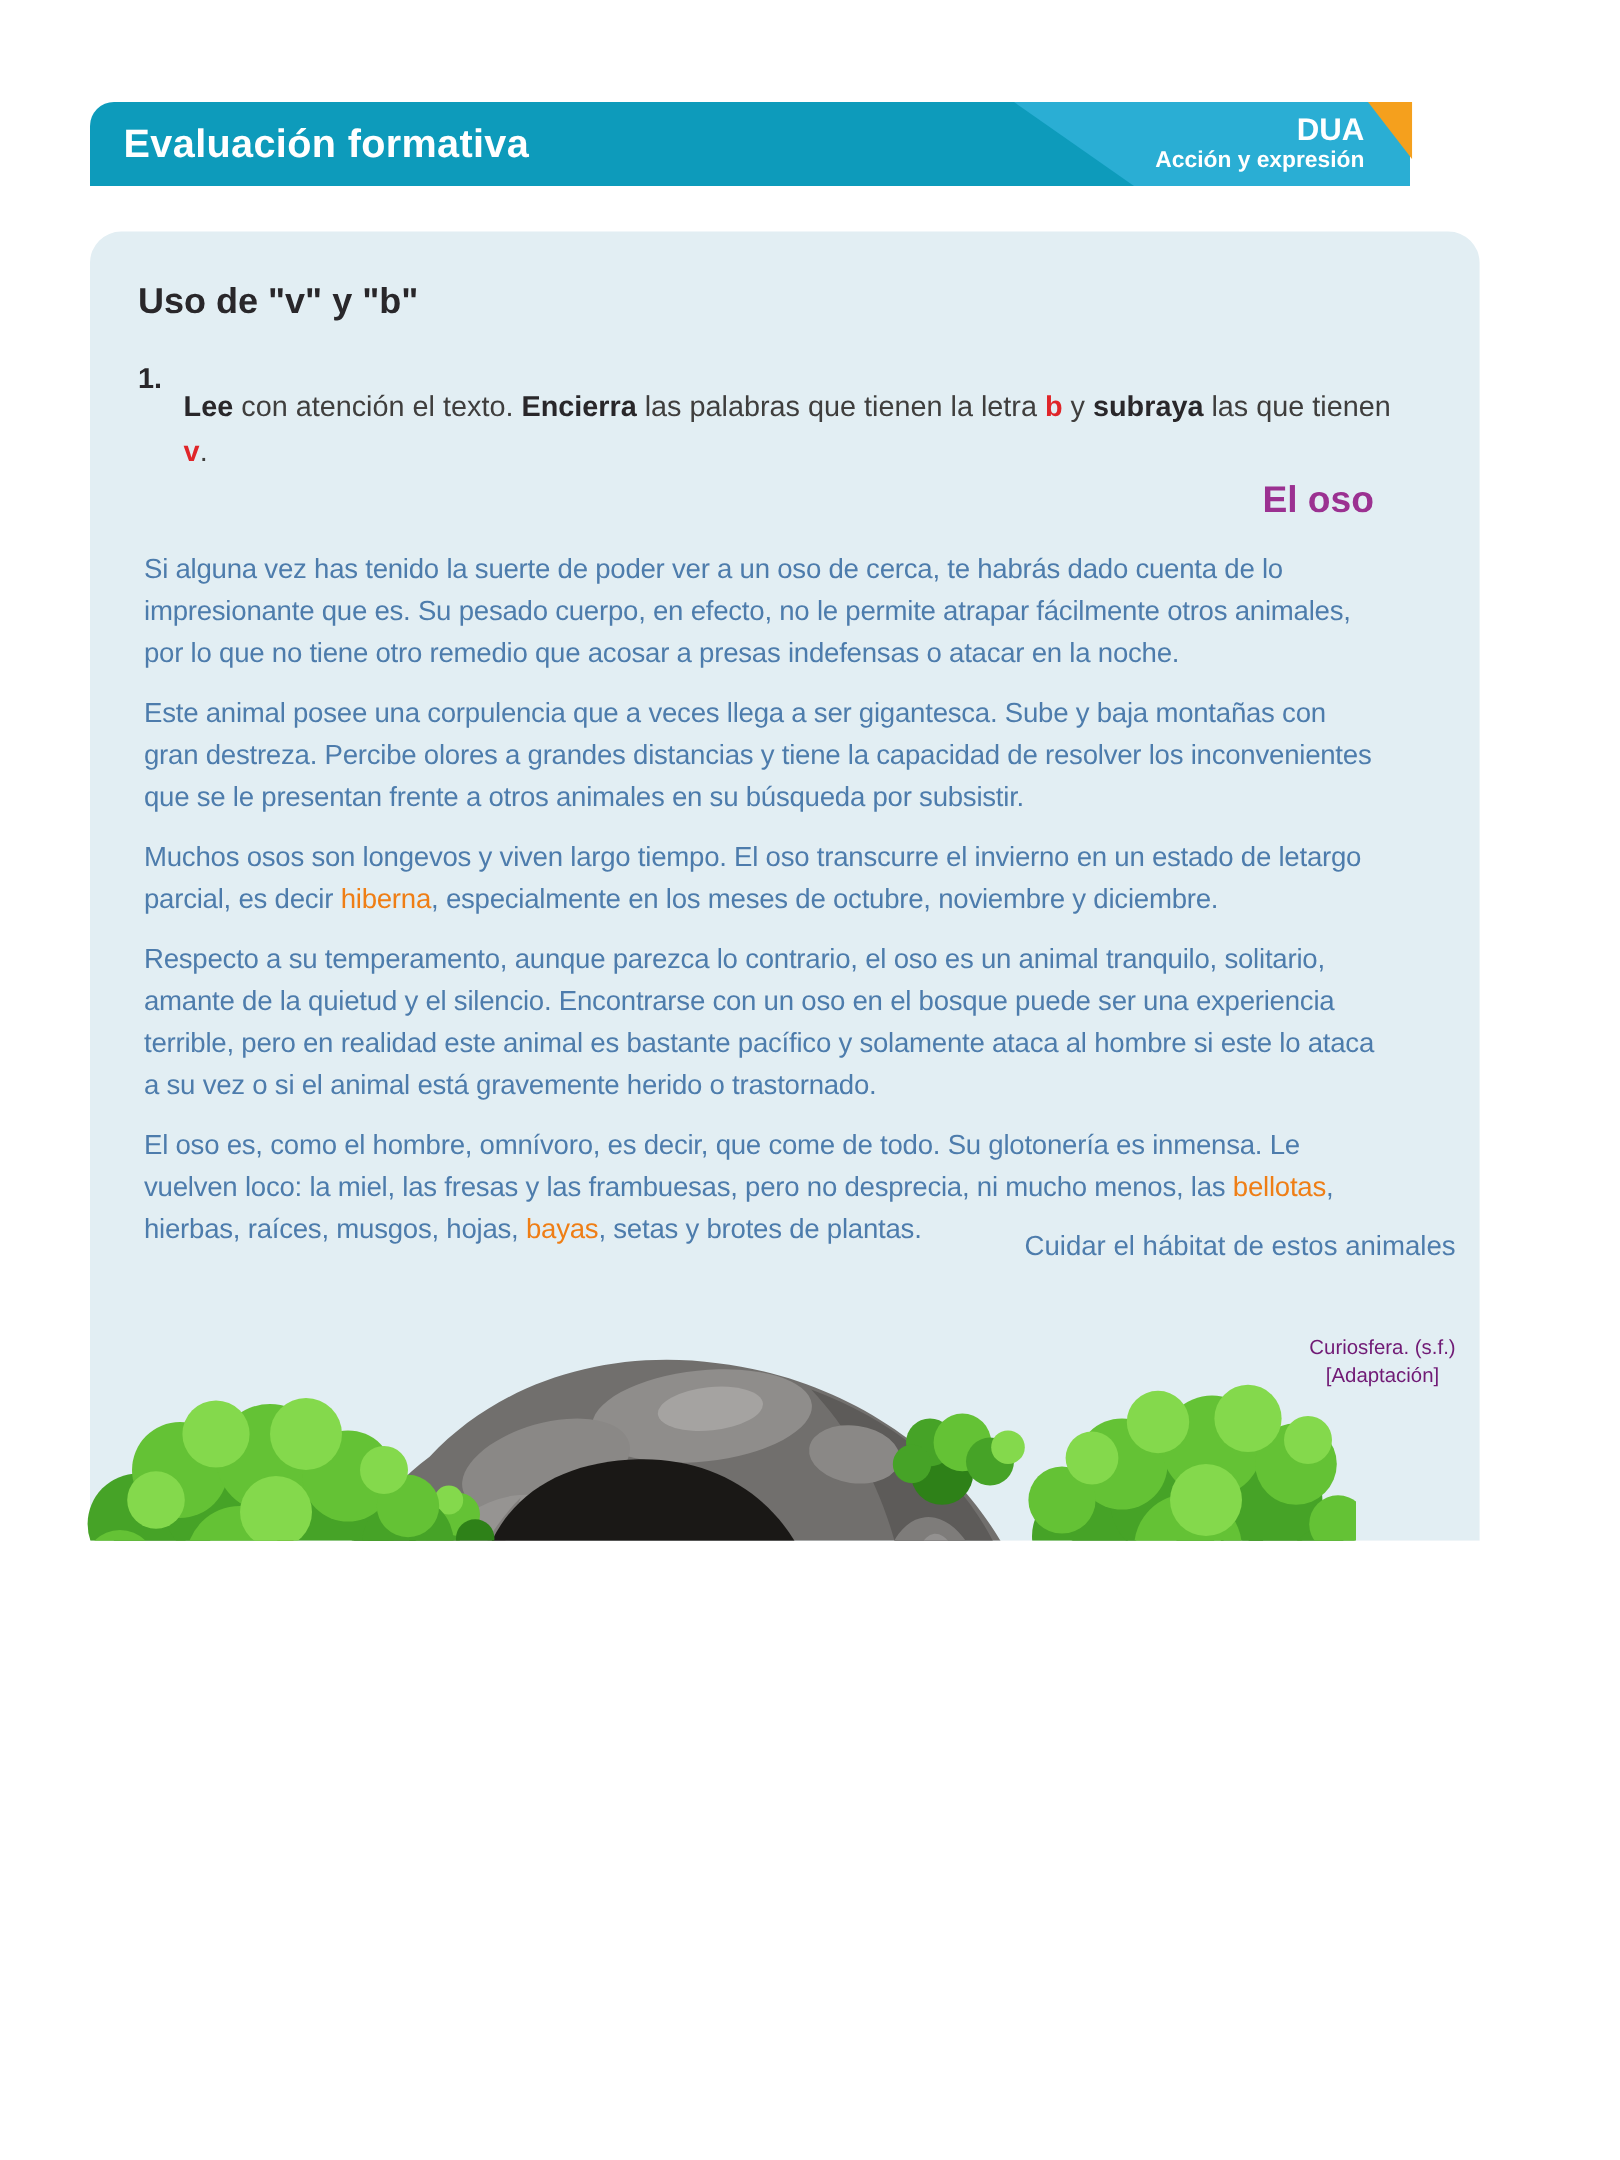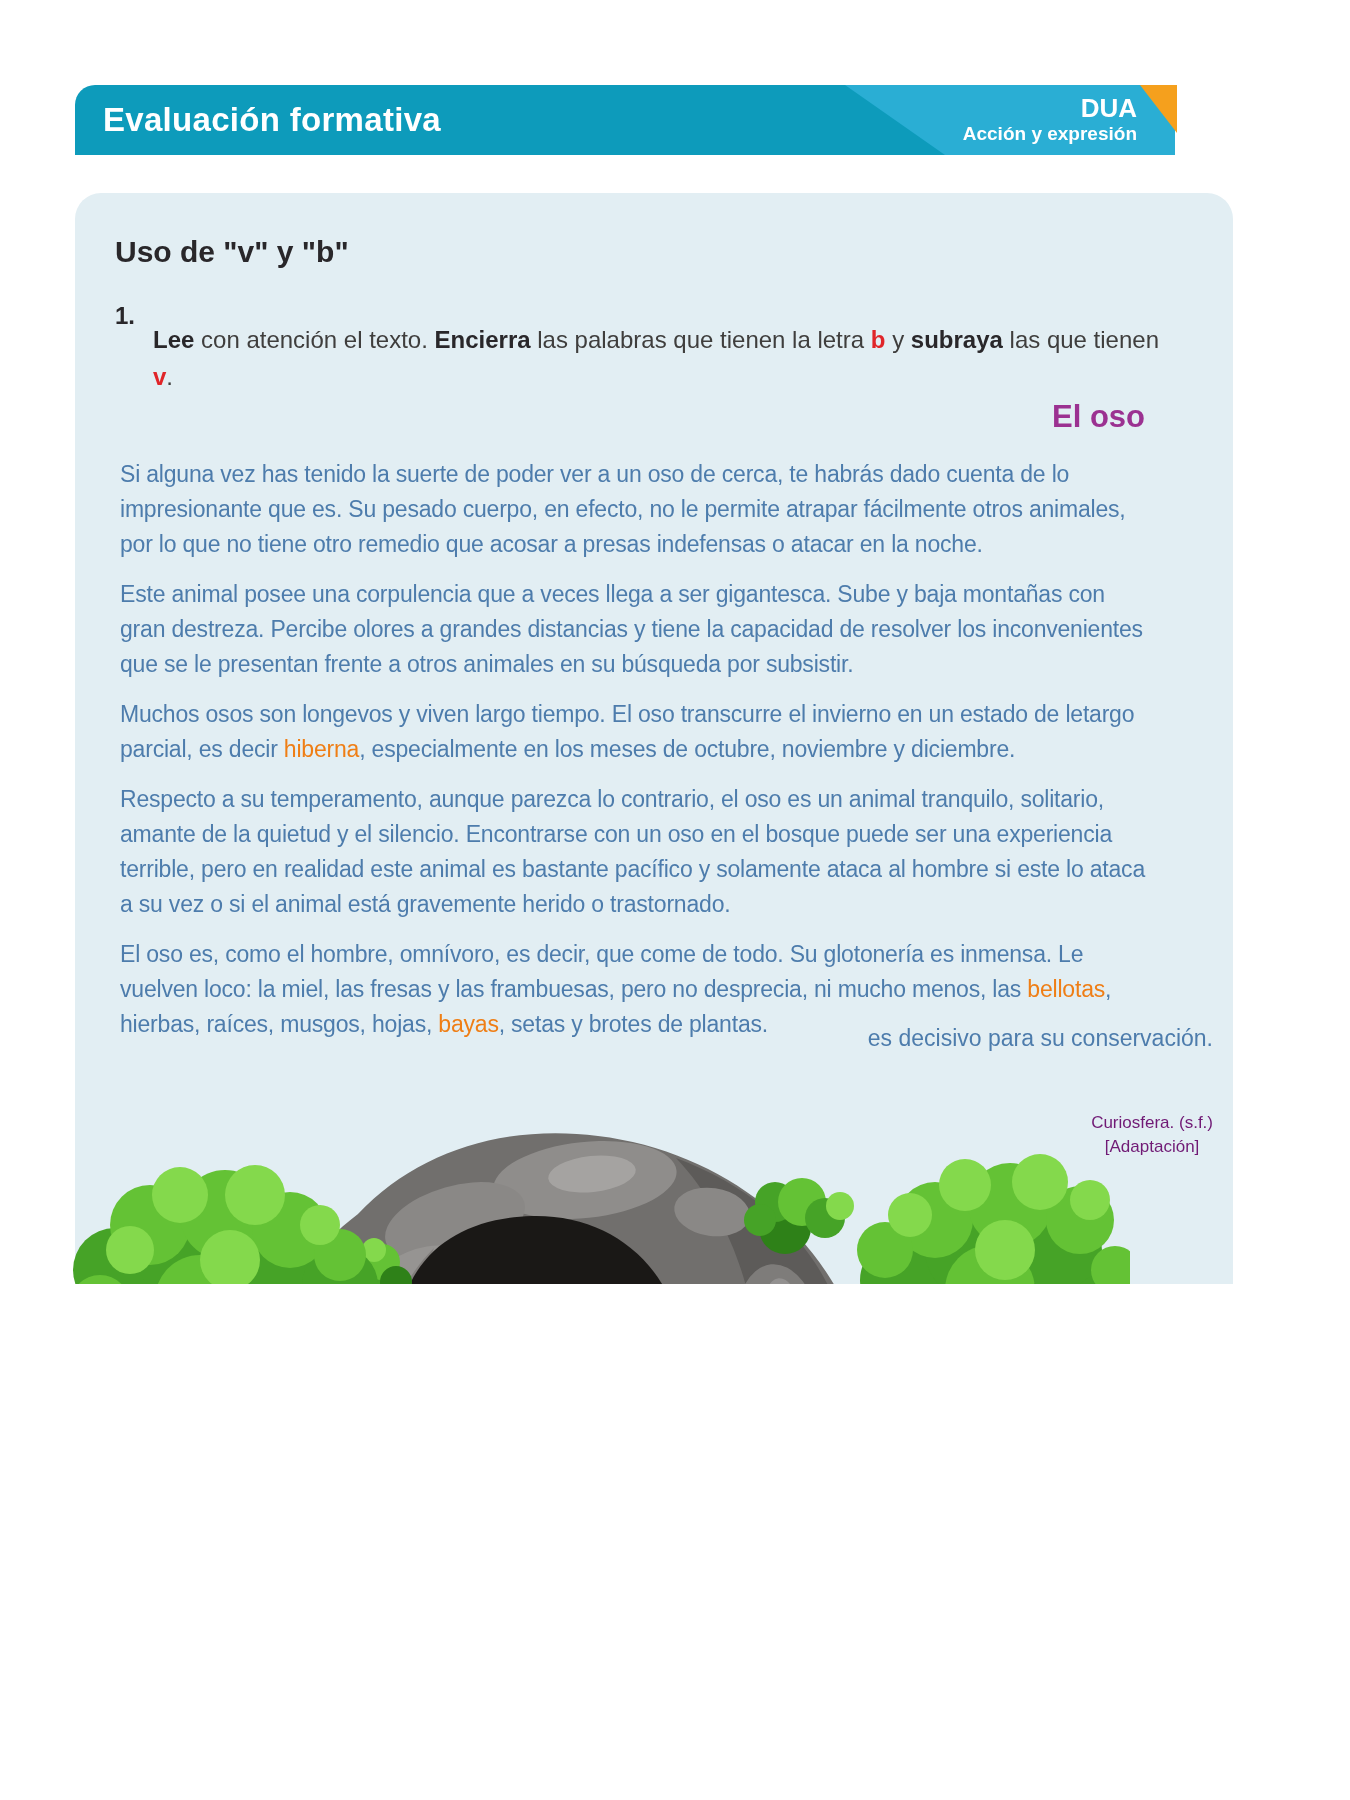--- a/index.html
+++ b/index.html
@@ -73,21 +73,21 @@
     <div class="reading">
       <h2 class="reading-title">El oso</h2>
       <p class="para"><span>Si alguna vez has tenido la suerte de poder ver a un oso de cerca, te habrás dado cuenta de lo impresionante que es. Su pesado cuerpo, en efecto, no le permite atrapar fácilmente otros animales, por lo que no tiene otro remedio que acosar a presas indefensas o atacar en la noche.</span></p>
       <p class="para"><span>Este animal posee una corpulencia que a veces llega a ser gigantesca. Sube y baja montañas con gran destreza. Percibe olores a grandes distancias y tiene la capacidad de resolver los inconvenientes que se le presentan frente a otros animales en su búsqueda por subsistir.</span></p>
       <p class="para"><span>Muchos osos son longevos y viven largo tiempo. El oso transcurre el invierno en un estado de letargo parcial, es decir </span><span class="run-o">hiberna</span><span>, especialmente en los meses de octubre, noviembre y diciembre.</span></p>
       <p class="para"><span>Respecto a su temperamento, aunque parezca lo contrario, el oso es un animal tranquilo, solitario, amante de la quietud y el silencio. Encontrarse con un oso en el bosque puede ser una experiencia terrible, pero en realidad este animal es bastante pacífico y solamente ataca al hombre si este lo ataca a su vez o si el animal está gravemente herido o trastornado.</span></p>
       <p class="para"><span>El oso es, como el hombre, omnívoro, es decir, que come de todo. Su glotonería es inmensa. Le vuelven loco: la miel, las fresas y las frambuesas, pero no desprecia, ni mucho menos, las </span><span class="run-o">bellotas</span><span>, hierbas, raíces, musgos, hojas, </span><span class="run-o">bayas</span><span>, setas y brotes de plantas.</span></p>
     </div>
 
     <div class="caption">
-      <div>es decisivo para su conservación.</div>
+      <div>Cuidar el hábitat de estos animales</div>
     </div>
 
     <div class="source">
       <div>Curiosfera. (s.f.)</div>
       <div>[Adaptación]</div>
     </div>
   </div>
 
   <svg class="scene" viewBox="0 0 1090 585" width="1090" height="585" xmlns="http://www.w3.org/2000/svg">
 

